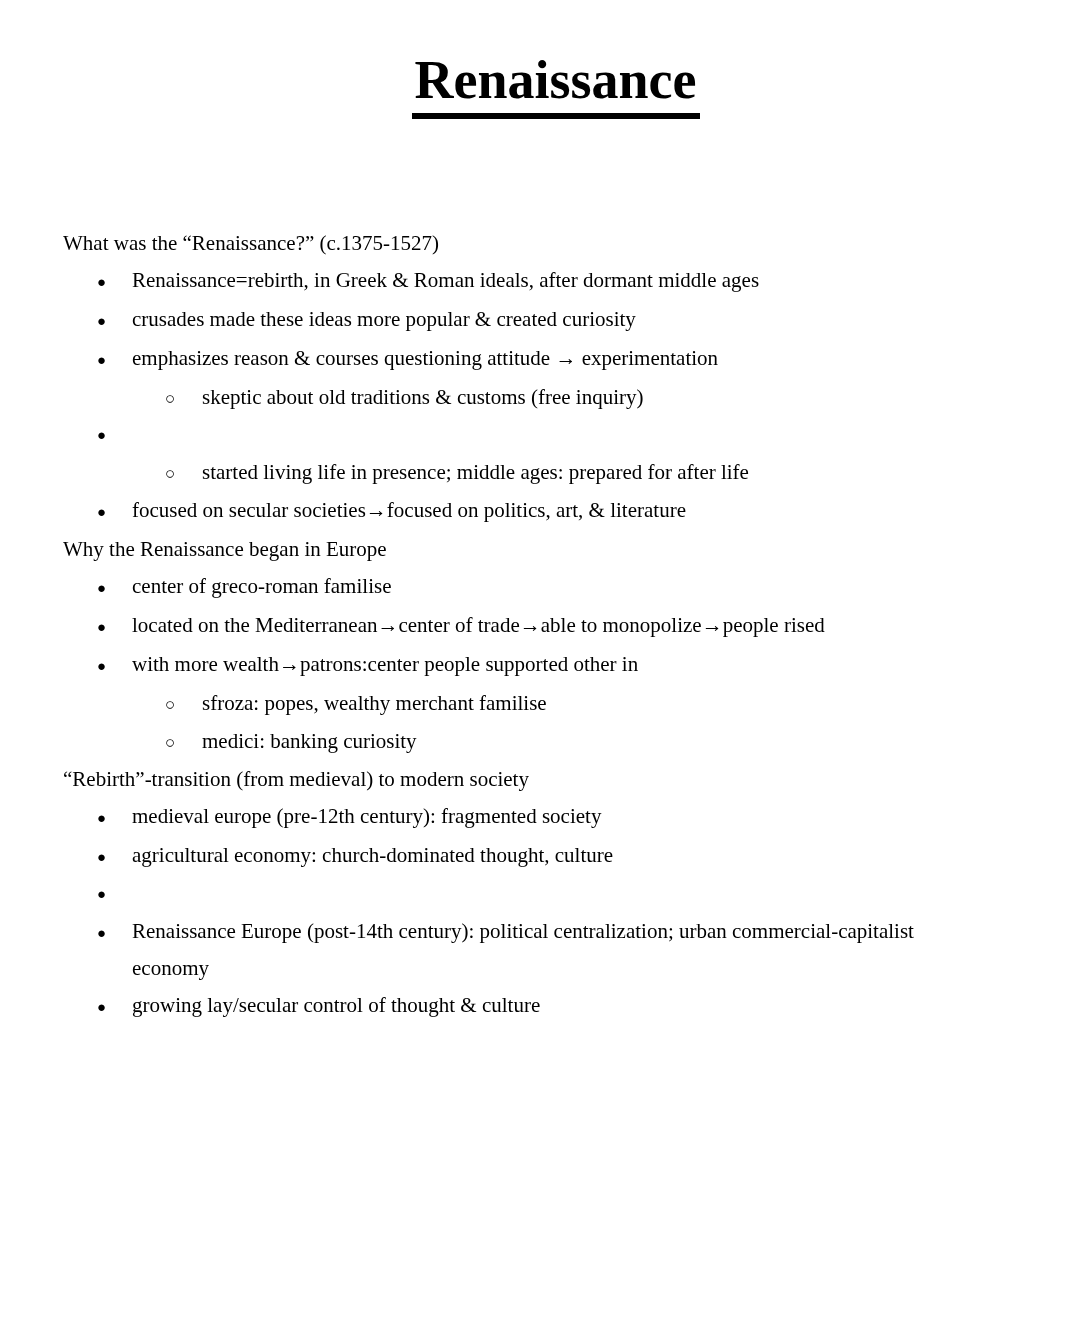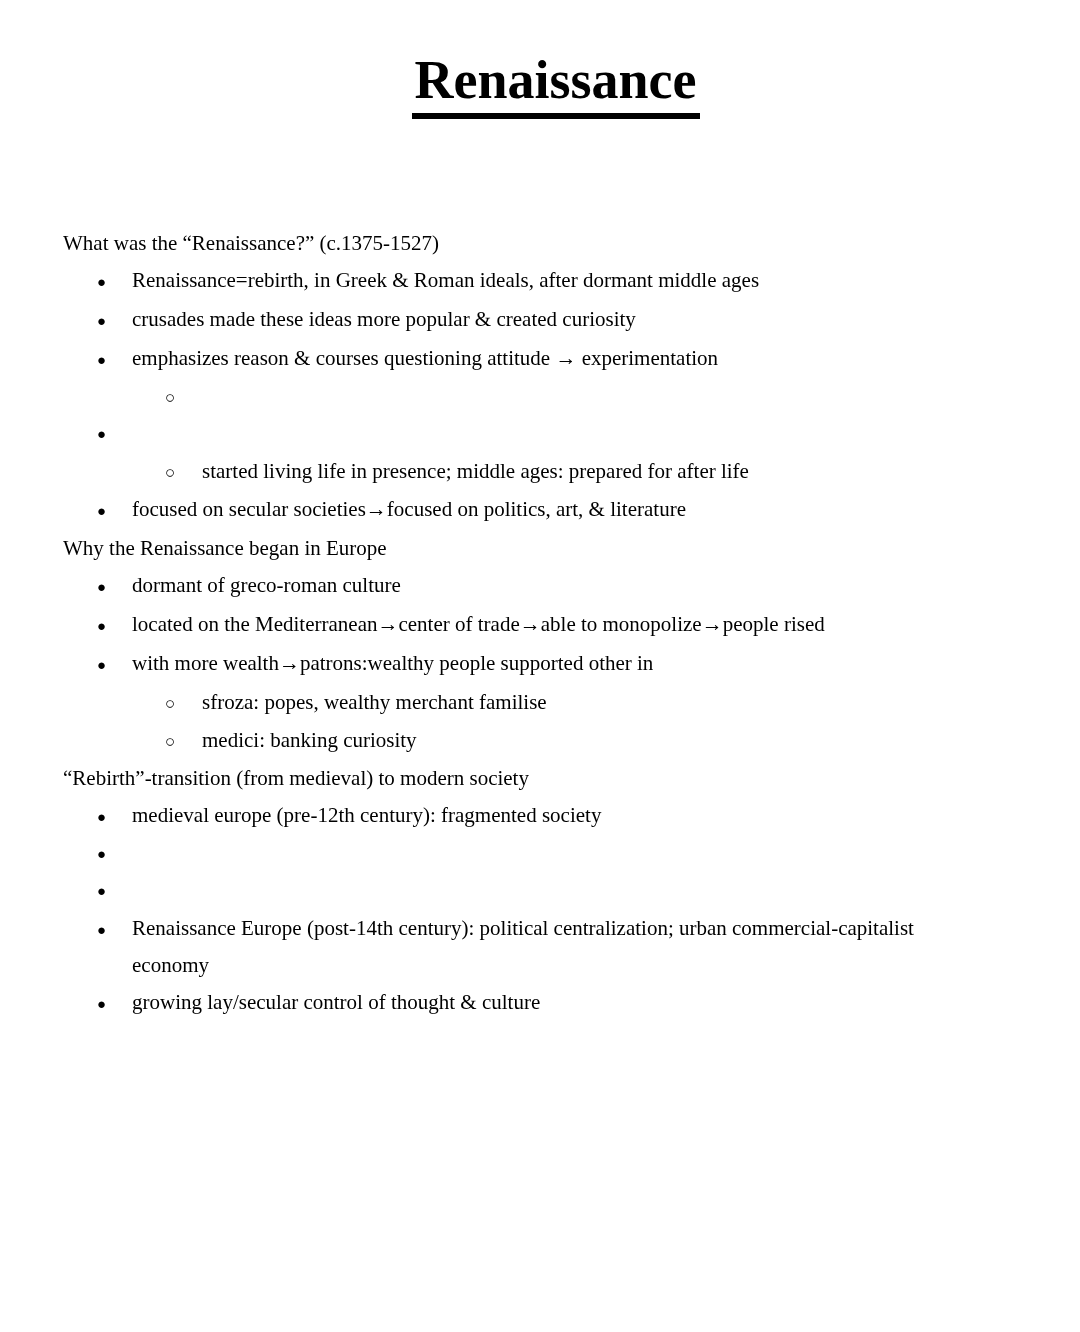--- a/index.html
+++ b/index.html
@@ -89,20 +89,21 @@
       <span class="text">crusades made these ideas more popular &amp; created curiosity</span>
     </div>
 
     <div class="line l1">
       <span class="marker">●</span>
       <span class="text">emphasizes reason &amp; courses questioning attitude → experimentation</span>
     </div>
 
     <div class="line l2">
       <span class="marker">○</span>
+      <span class="text">skeptic about old traditions &amp; customs (free inquiry)</span>
     </div>
 
     <div class="line l1">
       <span class="marker">●</span>
     </div>
 
     <div class="line l2">
       <span class="marker">○</span>
       <span class="text">started living life in presence; middle ages: prepared for after life</span>
     </div>
@@ -111,31 +112,31 @@
       <span class="marker">●</span>
       <span class="text">focused on secular societies→focused on politics, art, &amp; literature</span>
     </div>
 
     <div class="line l0">
       <span class="text">Why the Renaissance began in Europe</span>
     </div>
 
     <div class="line l1">
       <span class="marker">●</span>
-      <span class="text">dormant of greco-roman culture</span>
+      <span class="text">center of greco-roman familise</span>
     </div>
 
     <div class="line l1">
       <span class="marker">●</span>
       <span class="text">located on the Mediterranean→center of trade→able to monopolize→people rised</span>
     </div>
 
     <div class="line l1">
       <span class="marker">●</span>
-      <span class="text">with more wealth→patrons:wealthy people supported other in</span>
+      <span class="text">with more wealth→patrons:center people supported other in</span>
     </div>
 
     <div class="line l2">
       <span class="marker">○</span>
       <span class="text">sfroza: popes, wealthy merchant familise</span>
     </div>
 
     <div class="line l2">
       <span class="marker">○</span>
       <span class="text">medici: banking curiosity</span>
@@ -145,20 +146,21 @@
       <span class="text">“Rebirth”-transition (from medieval) to modern society</span>
     </div>
 
     <div class="line l1">
       <span class="marker">●</span>
       <span class="text">medieval europe (pre-12th century): fragmented society</span>
     </div>
 
     <div class="line l1">
       <span class="marker">●</span>
+      <span class="text">agricultural economy: church-dominated thought, culture</span>
     </div>
 
     <div class="line l1">
       <span class="marker">●</span>
     </div>
 
     <div class="line l1">
       <span class="marker">●</span>
       <span class="text">Renaissance Europe (post-14th century): political centralization; urban commercial-capitalist economy</span>
     </div>

